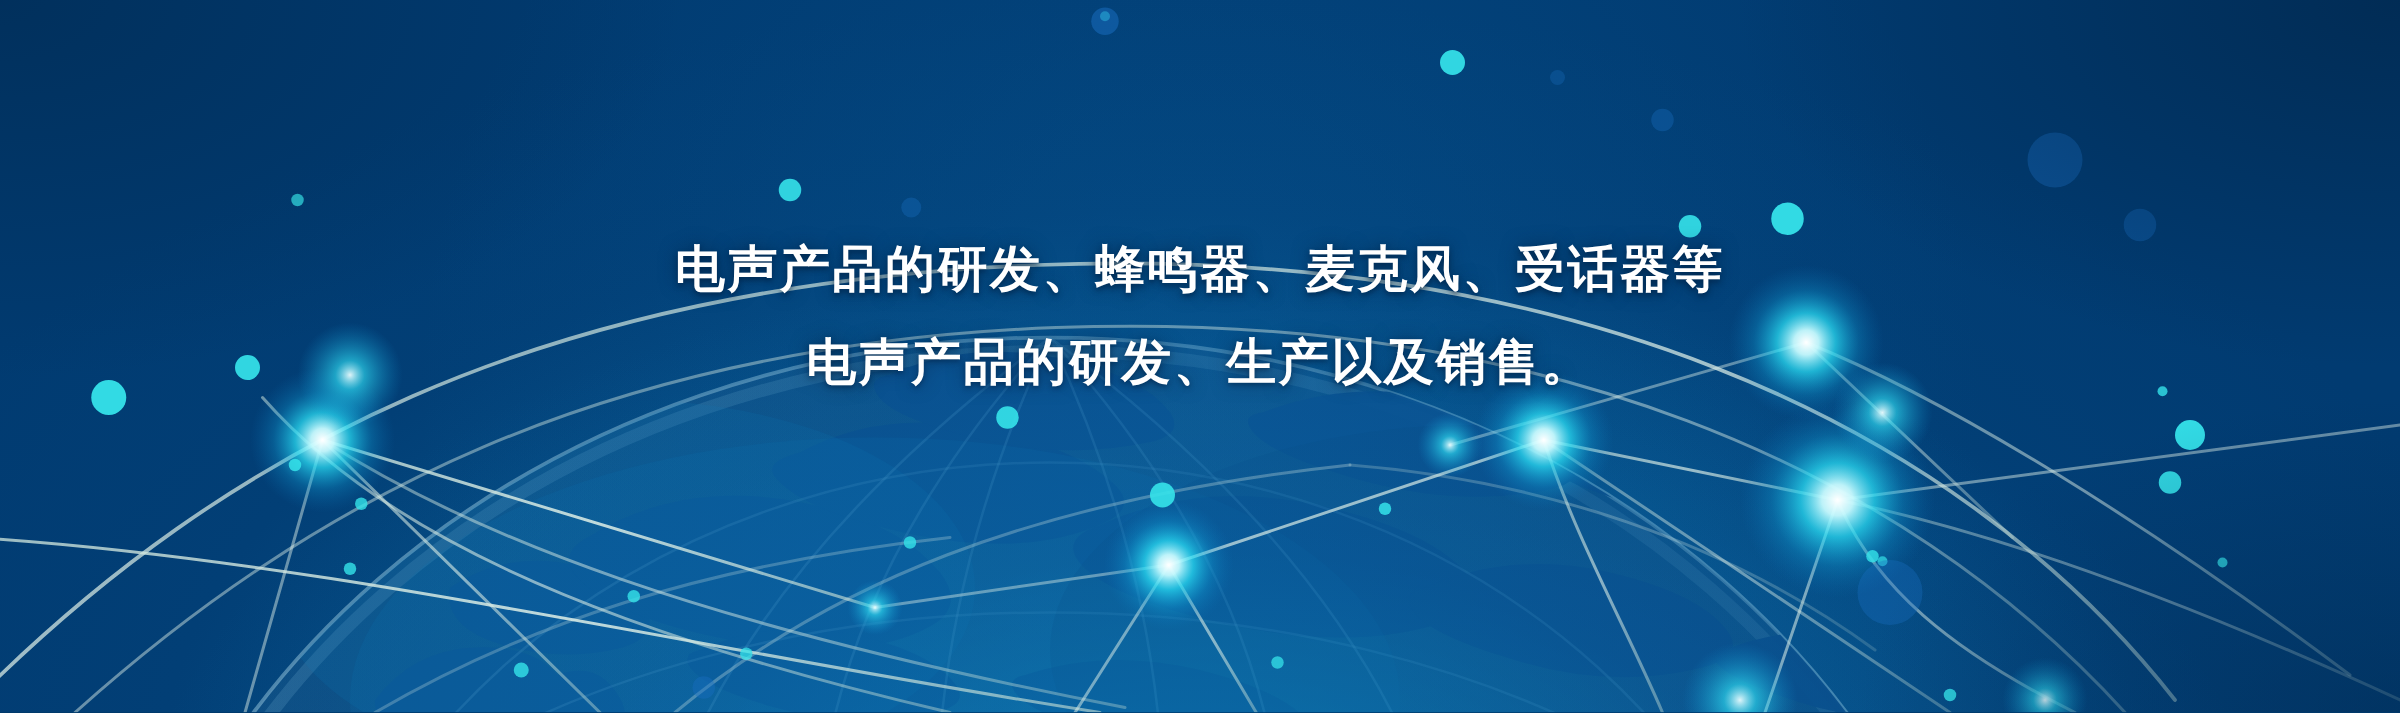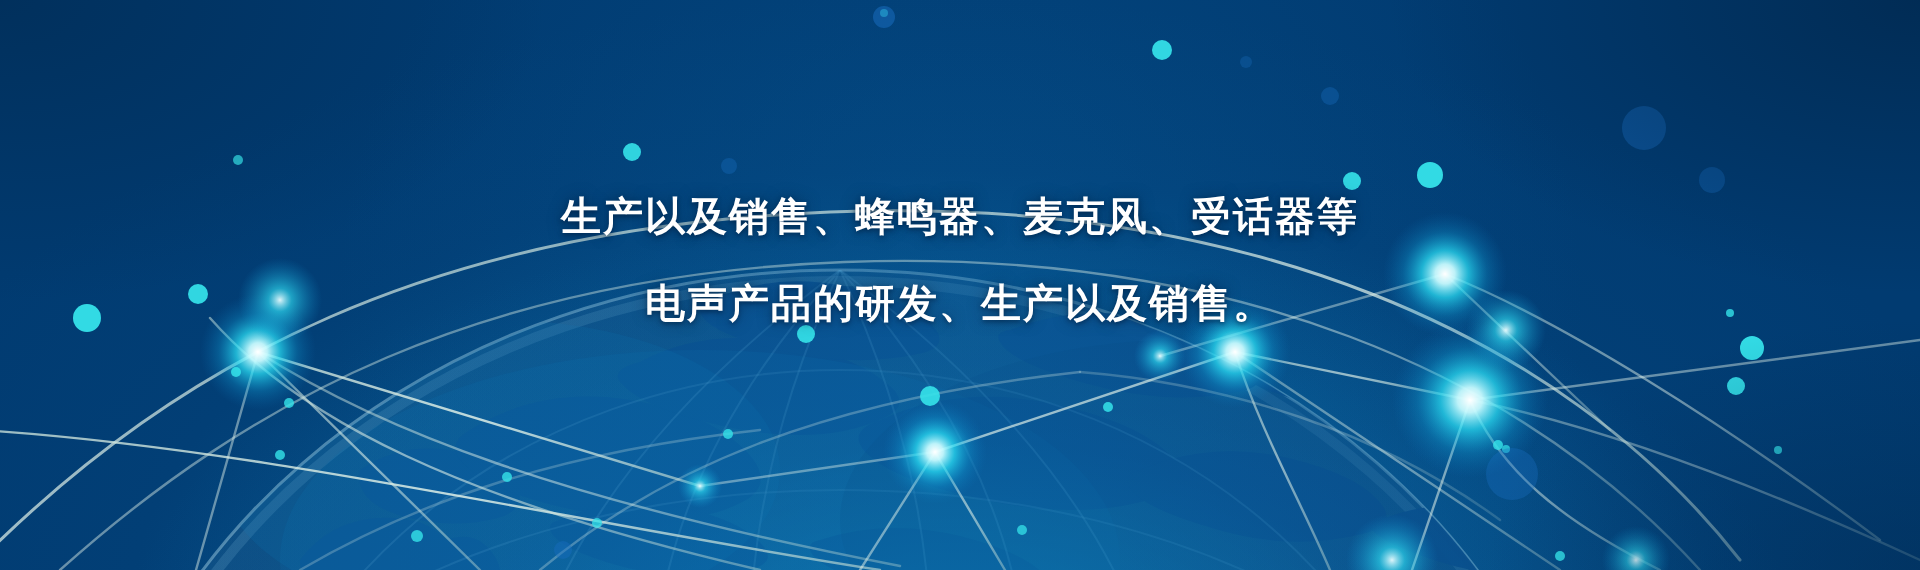--- a/index.html
+++ b/index.html
@@ -45,21 +45,21 @@
     text-align:center;
     color:#ffffff;
     font-weight:bold;
     font-size:40px;
     letter-spacing:2px;
     line-height:1;
     text-shadow:0 0 14px rgba(0,30,60,.55), 0 2px 4px rgba(0,25,55,.5);
     z-index:40;
   }
   .headline .line{display:block;}
-  .headline .line.l2{margin-top:47px;}
+  .headline .line.l2{margin-top:34px;}
 </style>
 </head>
 <body>
 
 <div id="banner">
 
   <div class="bg-base"></div>
 
   <svg class="layer" viewBox="0 0 1920 570" preserveAspectRatio="none">
     <defs>
@@ -249,17 +249,17 @@
       <circle cx="1512" cy="474" r="26" fill-opacity=".35"></circle>
       <circle cx="729" cy="166" r="8" fill-opacity=".35"></circle>
       <circle cx="563" cy="550" r="9" fill-opacity=".4"></circle>
       <circle cx="1246" cy="62" r="6" fill-opacity=".3"></circle>
     </g>
   </svg>
 
   <div class="bg-corner-dark"></div>
 
   <div class="headline">
-    <span class="line l1">生产以及销售、蜂鸣器、麦克风、受话器等</span>
+    <span class="line l1">电声产品的研发、蜂鸣器、麦克风、受话器等</span>
     <span class="line l2">电声产品的研发、生产以及销售。</span>
   </div>
 
 </div>
 
 </body></html>

